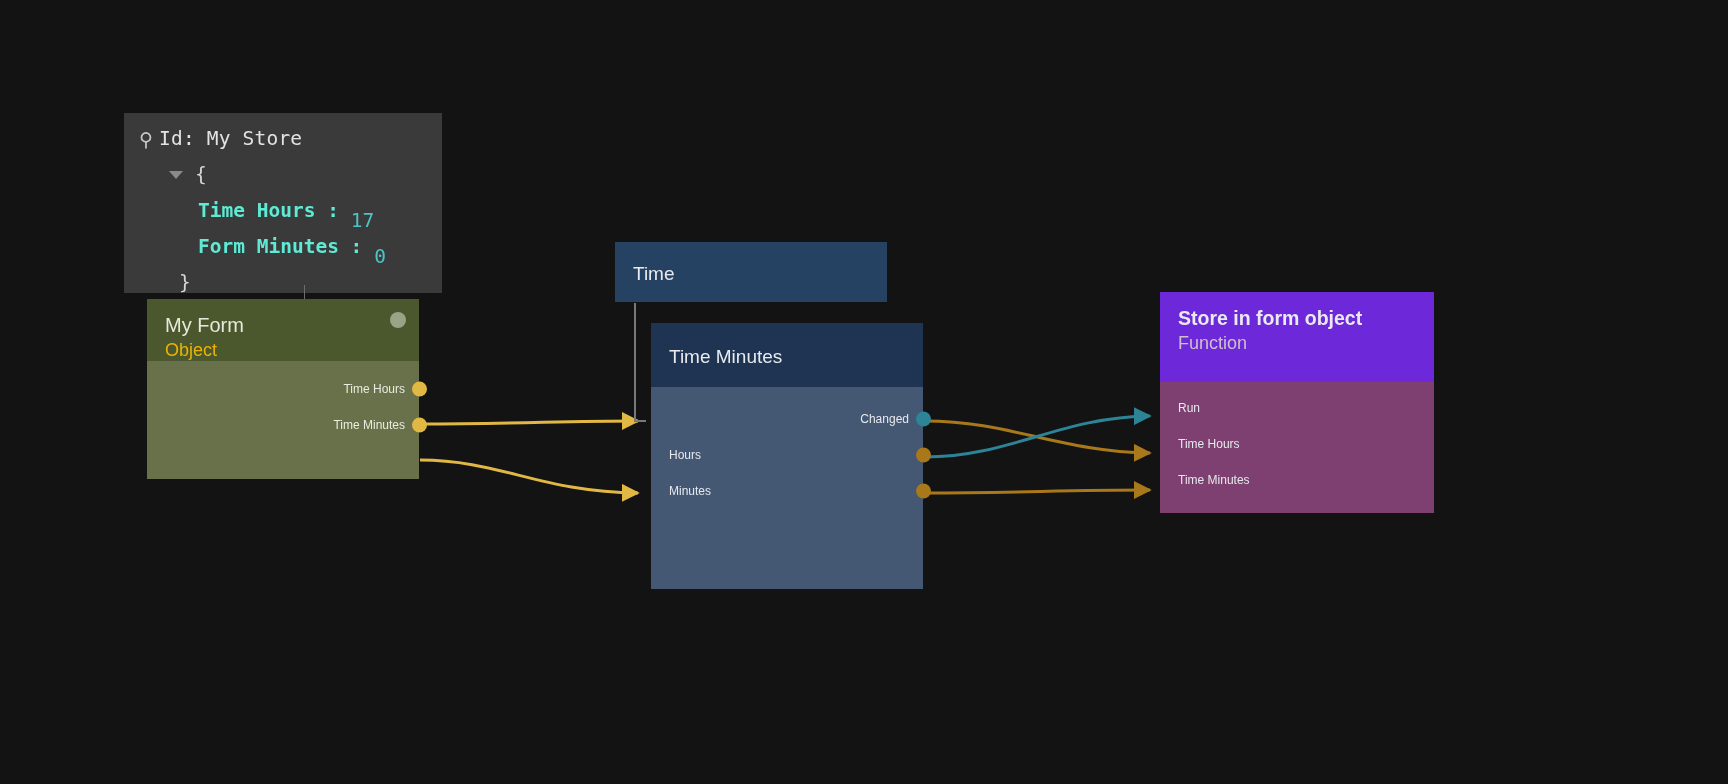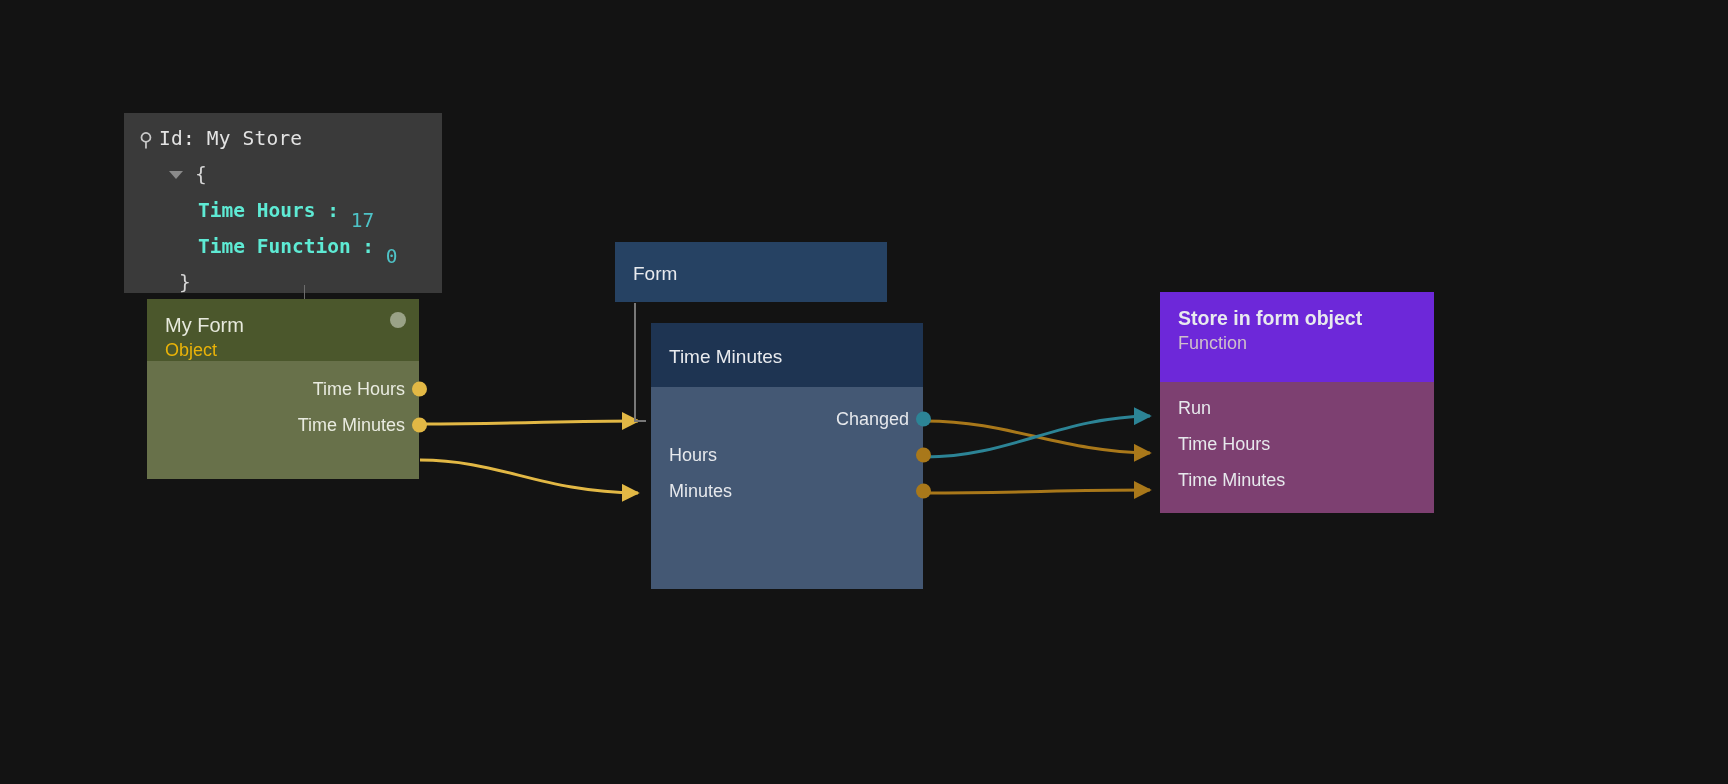--- a/index.html
+++ b/index.html
@@ -117,21 +117,21 @@
   }
   .node-body {
     position: relative;
     box-sizing: border-box;
   }
   .port-row {
     position: relative;
     height: 36px;
     display: flex;
     align-items: center;
-    font-size: 18px;
+    font-size: 12px;
     color: #e6e8ec;
   }
   .port-row.out { justify-content: flex-end; padding-right: 14px; }
   .port-row.in  { justify-content: flex-start; padding-left: 18px; }
 
   .port-dot {
     position: absolute;
     width: 15px;
     height: 15px;
     border-radius: 50%;
@@ -223,21 +223,21 @@
     <div class="insp-row">
       <span class="insp-pin">⚲</span><span class="insp-title">Id: My Store</span>
     </div>
     <div class="insp-row">
       <span class="insp-caret"></span><span class="insp-brace">{</span>
     </div>
     <div class="insp-row">
       <span class="insp-indent"></span><span class="insp-key">Time Hours :</span><span>&nbsp;</span><span class="insp-val">17</span>
     </div>
     <div class="insp-row">
-      <span class="insp-indent"></span><span class="insp-key">Time Function :</span><span>&nbsp;</span><span class="insp-val">0</span>
+      <span class="insp-indent"></span><span class="insp-key">Form Minutes :</span><span>&nbsp;</span><span class="insp-val">0</span>
     </div>
     <div class="insp-row">
       <span class="insp-close">}</span>
     </div>
     <div class="insp-guide"></div>
   </div>
 
   <div class="node" id="node-myform">
     <div class="node-header">
       <div class="node-title">My Form</div>
@@ -251,21 +251,21 @@
       </div>
       <div class="port-row out">
         <span>Time Minutes</span>
         <span class="port-dot right" style="background:#e2b845"></span>
       </div>
     </div>
   </div>
 
   <div class="node" id="node-group">
     <div class="node-header">
-      <div class="node-title">Form</div>
+      <div class="node-title">Time</div>
     </div>
   </div>
   <div class="group-stem"></div>
   <div class="group-stem-foot"></div>
 
   <div class="node" id="node-timepicker">
     <div class="node-header">
       <div class="node-title">Time Minutes</div>
     </div>
     <div class="node-body">

